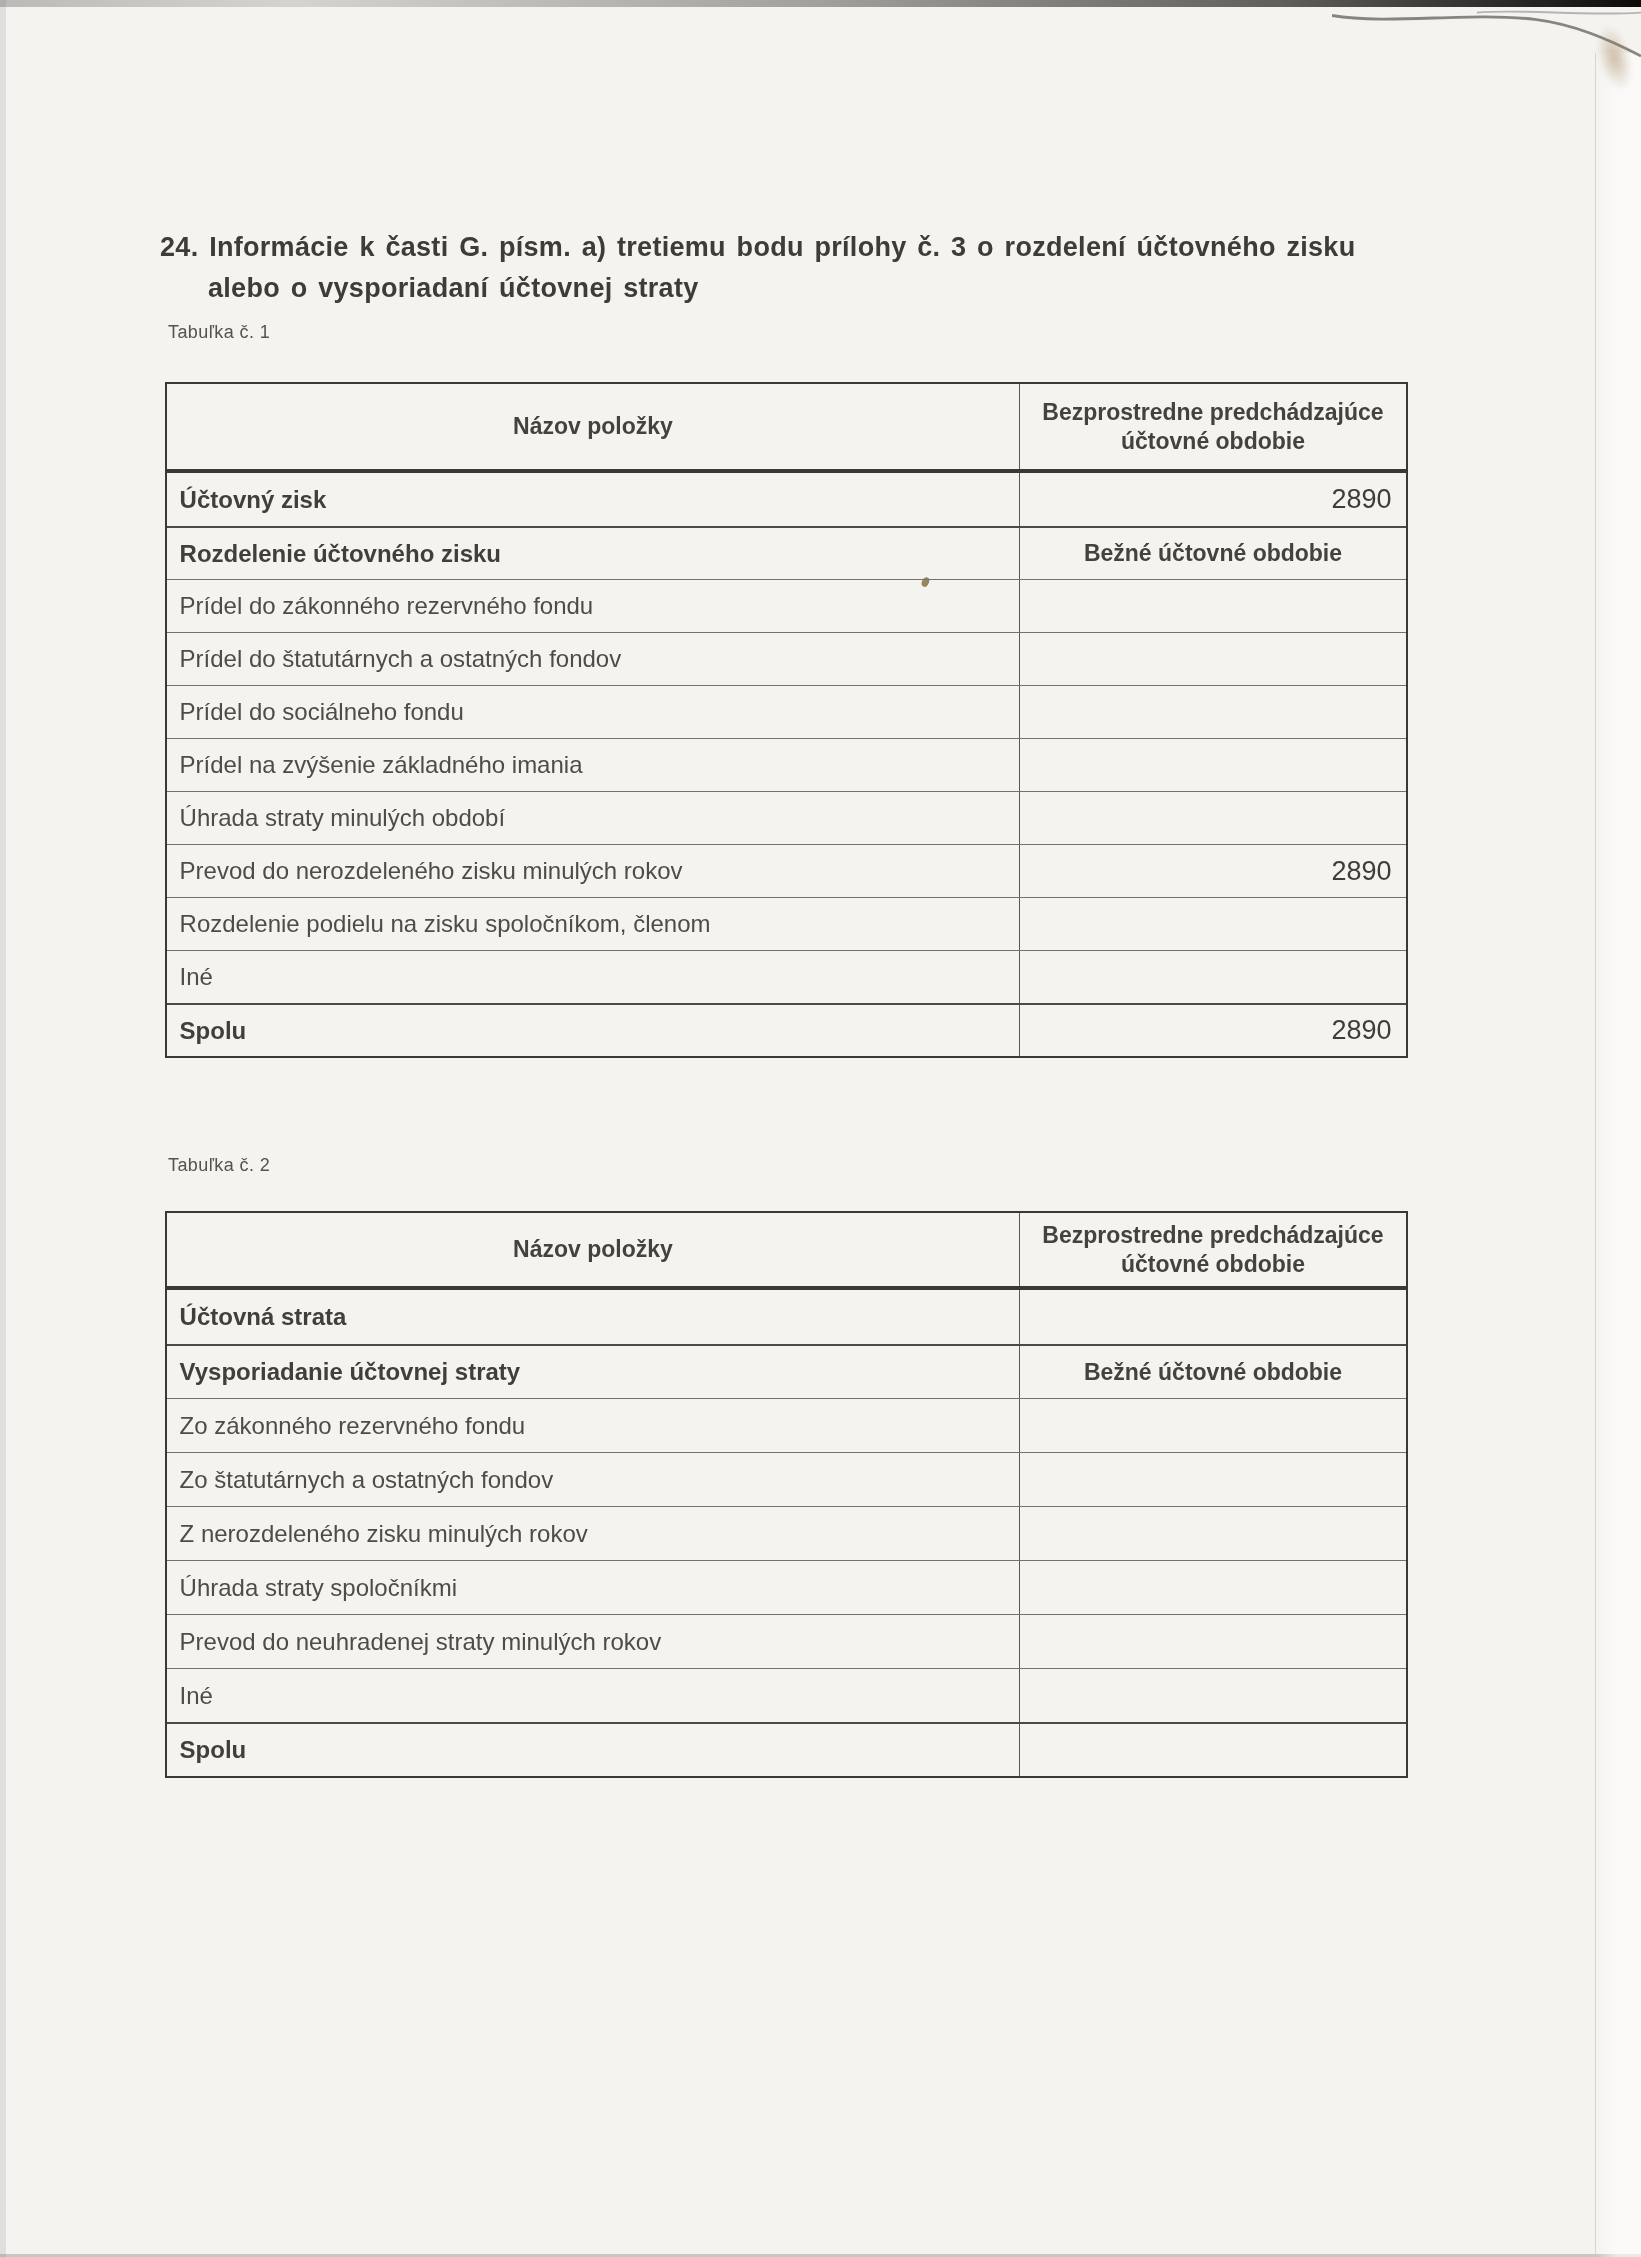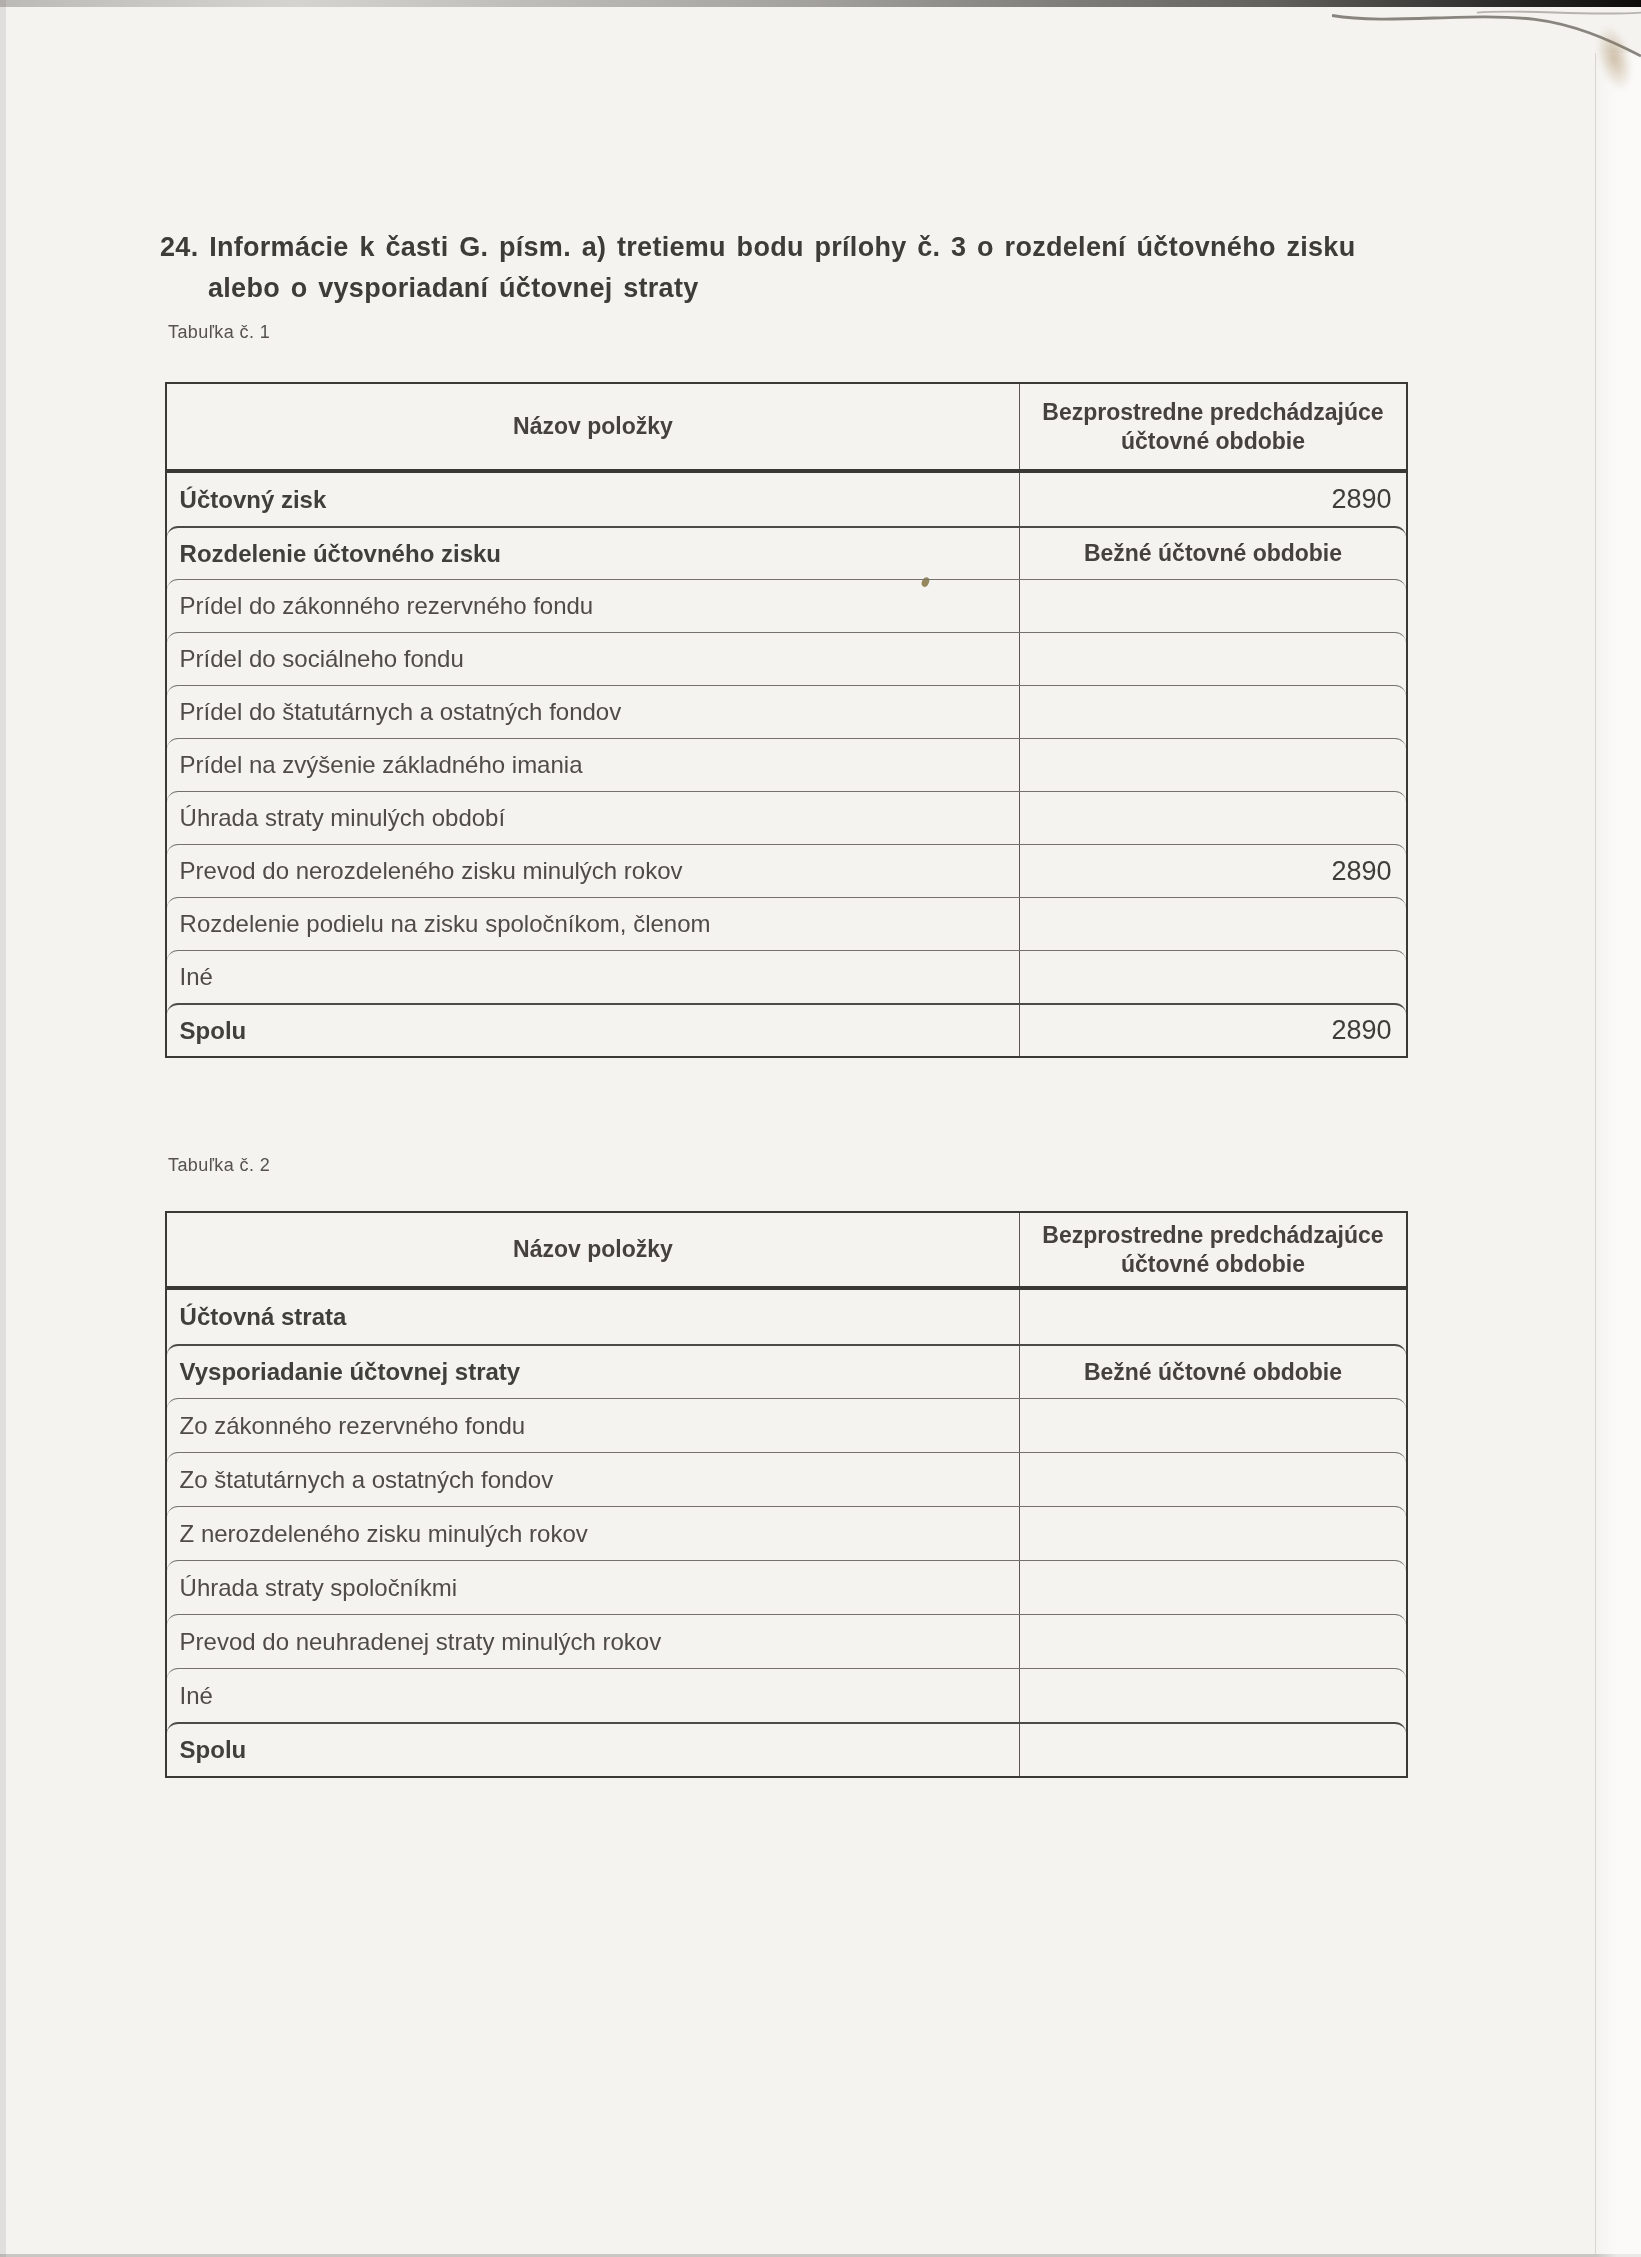--- a/index.html
+++ b/index.html
@@ -62,21 +62,21 @@
   .t2 .thead{height:77px;}
   .th-label{
     flex:0 0 852px;display:flex;align-items:center;justify-content:center;
     font-weight:bold;font-size:23px;color:#45423e;
   }
   .th-value{
     flex:1;border-left:1.9px solid #5b5853;
     display:flex;align-items:center;justify-content:center;text-align:center;
     font-weight:bold;font-size:23px;color:#45423e;line-height:1.25;padding:0 7px;
   }
-  .trow{display:flex;border-top:1.9px solid #75726c;box-sizing:border-box;border-radius:11px;}
+  .trow{display:flex;border-top:1.9px solid #75726c;box-sizing:border-box;}
   .t1 .trow{height:53px;}
   .t2 .trow{height:54px;}
   .trow.first{border-top:none;}
   .trow.sep-strong{border-top:2.9px solid #4c4a45;}
   .cell{box-sizing:border-box;}
   .lbl{flex:0 0 852px;display:flex;align-items:center;padding-left:12.6px;}
   .val{
     flex:1;border-left:1.9px solid #5b5853;
     display:flex;align-items:center;justify-content:flex-end;
     padding-right:14.5px;font-size:27px;color:#3f3d3a;
@@ -115,25 +115,25 @@
     </div>
     <div class="trow sep-strong bold period">
       <div class="cell lbl">Rozdelenie účtovného zisku</div>
       <div class="cell val">Bežné účtovné obdobie</div>
     </div>
     <div class="trow">
       <div class="cell lbl">Prídel do zákonného rezervného fondu</div>
       <div class="cell val"></div>
     </div>
     <div class="trow">
+      <div class="cell lbl">Prídel do štatutárnych a ostatných fondov</div>
+      <div class="cell val"></div>
+    </div>
+    <div class="trow">
       <div class="cell lbl">Prídel do sociálneho fondu</div>
-      <div class="cell val"></div>
-    </div>
-    <div class="trow">
-      <div class="cell lbl">Prídel do štatutárnych a ostatných fondov</div>
       <div class="cell val"></div>
     </div>
     <div class="trow">
       <div class="cell lbl">Prídel na zvýšenie základného imania</div>
       <div class="cell val"></div>
     </div>
     <div class="trow">
       <div class="cell lbl">Úhrada straty minulých období</div>
       <div class="cell val"></div>
     </div>

